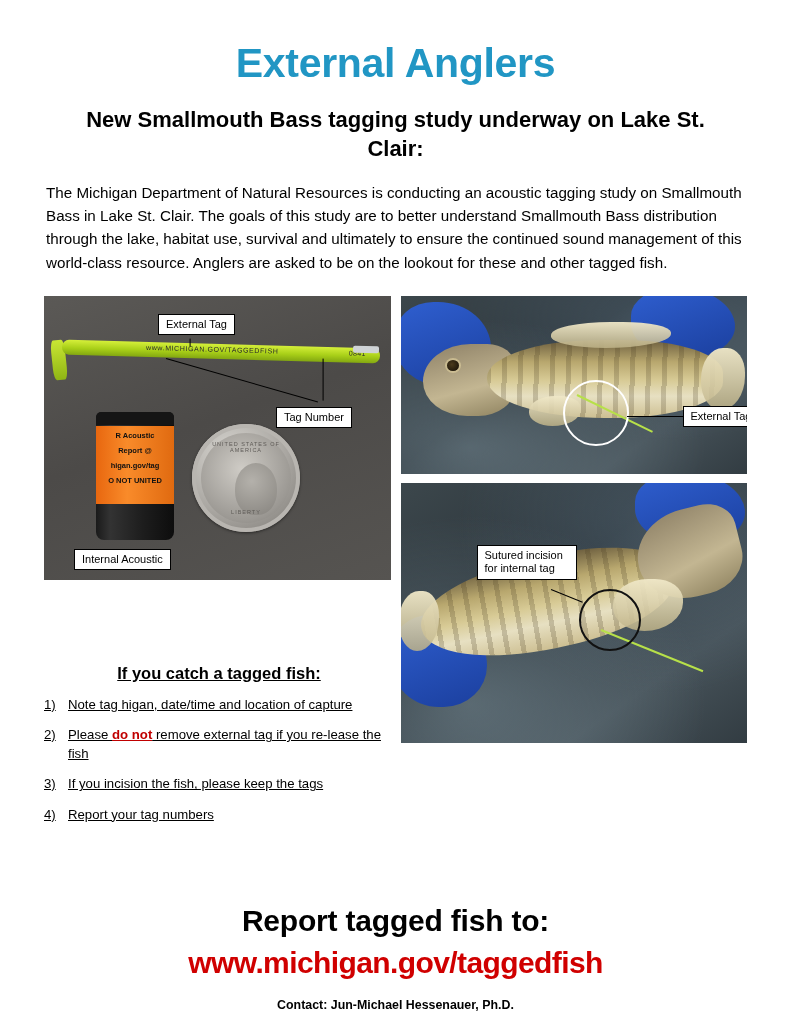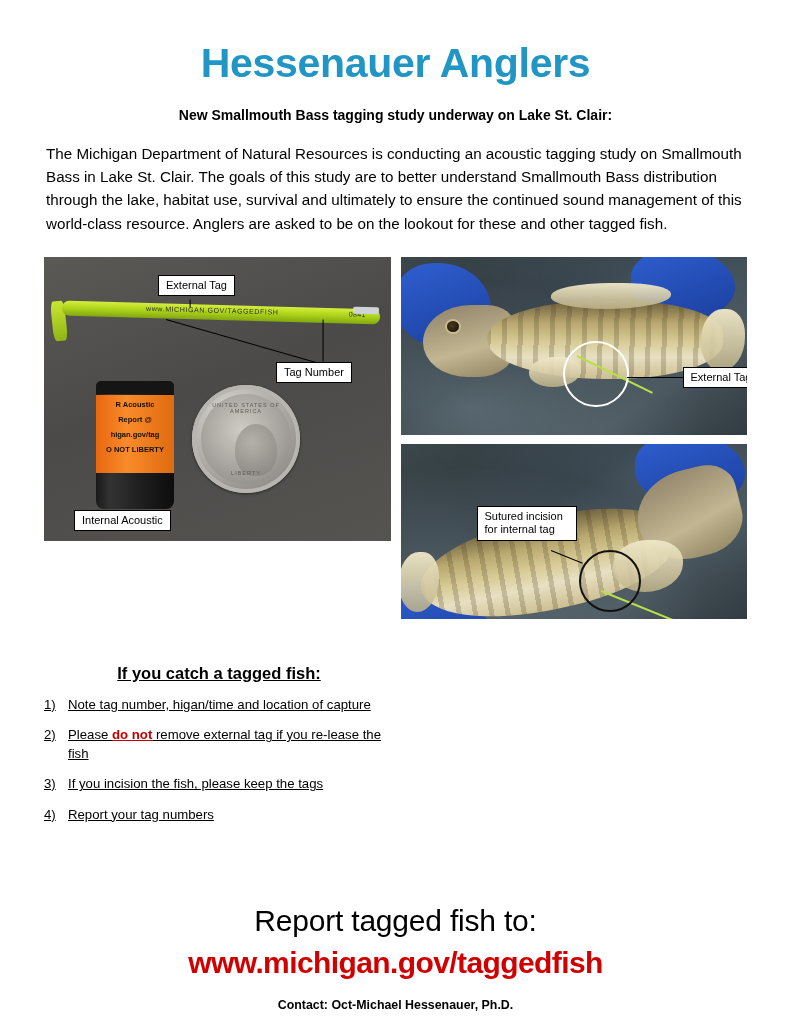--- a/index.html
+++ b/index.html
@@ -25,21 +25,21 @@
     text-align: center;
     color: #2196c4;
     font-size: 41px;
     font-weight: bold;
     letter-spacing: -0.3px;
     margin-top: 42px;
     line-height: 1.05;
   }
   .subtitle {
     text-align: center;
-    font-size: 14px;
+    font-size: 22px;
     font-weight: bold;
     margin-top: 21px;
     line-height: 1.3;
     padding: 0 28px;
   }
 
   
   .intro {
     font-size: 15.2px;
     line-height: 1.52;
@@ -104,21 +104,21 @@
     position: absolute;
     right: 12px; top: 50px;
     width: 26px; height: 7px;
     background: #cfd3d6;
     border-radius: 2px;
     transform: rotate(1.6deg);
   }
 
   .vial {
     position: absolute;
-    left: 52px; top: 124px;
+    left: 52px; top: 116px;
     width: 78px; height: 128px;
     background: linear-gradient(90deg, #1a1a1a 0%, #333 18%, #1d1d1d 60%, #0d0d0d 100%);
     border-radius: 6px 6px 8px 8px;
   }
   .vial-label {
     position: absolute;
     left: 0; top: 14px;
     width: 78px; height: 78px;
     background: linear-gradient(90deg,#e8670f 0%, #f98b2a 40%, #e06a10 100%);
   }
@@ -240,21 +240,21 @@
     border-radius: 50% 40% 55% 45%;
   }
   .tag-green-thin {
     position: absolute;
     height: 2px;
     background: #b7e049;
     transform-origin: left center;
   }
 
   
-  .photo-fish2 { height: 175px; background: #be185d; }
+  .photo-fish2 { height: 260px; background: #be185d; }
 
   
   .instructions {
     position: absolute;
     left: 44px;
     top: 622px;
     width: 350px;
     text-decoration: underline;
   }
   .instr-title {
@@ -275,21 +275,21 @@
   .no-underline-red {
     color: #c00000;
     font-weight: bold;
     text-decoration: underline;
   }
 
   
   .footer { position: absolute; left: 0; right: 0; bottom: 24px; text-align: center; }
   .report-title {
     font-size: 30px;
-    font-weight: normal;
+    font-weight: bold;
     letter-spacing: -0.2px;
   }
   .report-url {
     font-size: 30px;
     font-weight: bold;
     color: #d00000;
     margin-top: 8px;
     letter-spacing: -0.6px;
   }
   .contact {
@@ -297,21 +297,21 @@
     font-weight: bold;
     margin-top: 14px;
     line-height: 1.9;
   }
 </style>
 </head>
 <body>
 
 <div class="page">
 
-  <div class="main-title">Hessenauer Anglers</div>
+  <div class="main-title">External Anglers</div>
 
   <div class="subtitle">New Smallmouth Bass tagging study underway on Lake St. Clair:</div>
 
   <div class="intro">The Michigan Department of Natural Resources is conducting an acoustic tagging study on Smallmouth Bass in Lake St. Clair.  The goals of this study are to better understand Smallmouth Bass distribution through the lake, habitat use, survival and ultimately to ensure the continued sound management of this world-class resource.  Anglers are asked to be on the lookout for these and other tagged fish.</div>
 
   <div class="photos">
 
     <div class="left-col">
       <div class="photo photo-tags">
 
@@ -321,38 +321,38 @@
           <span class="tag-num">0841</span>
         </div>
         <div class="tag-tip"></div>
 
         <div class="vial">
           <div class="vial-cap"></div>
           <div class="vial-label">
             <div class="vl">R Acoustic</div>
             <div class="vl">Report @</div>
             <div class="vl">higan.gov/tag</div>
-            <div class="vl">O NOT LIBERTY</div>
+            <div class="vl">O NOT UNITED</div>
           </div>
         </div>
 
         <div class="coin">
           <div class="coin-inner">
             <div class="coin-txt">UNITED STATES OF AMERICA</div>
             <div class="coin-bust"></div>
             <div class="coin-txt bot">LIBERTY</div>
           </div>
         </div>
 
         <div class="leader" style="left:146px; top:42px; width:8px; transform: rotate(90deg);"></div>
         <div class="leader" style="left:122px; top:62px; width:158px; transform: rotate(16deg);"></div>
         <div class="leader" style="left:279px; top:62px; width:42px; transform: rotate(90deg);"></div>
 
         <div class="callout" style="left:114px; top:18px;">External Tag</div>
-        <div class="callout" style="left:232px; top:105px;">Tag Number</div>
+        <div class="callout" style="left:232px; top:111px;">Tag Number</div>
         <div class="callout" style="left:30px; top:253px;">Internal Acoustic</div>
       </div>
     </div>
 
     <div class="right-col">
 
       <div class="photo photo-fish1">
         <div class="water-bg"></div>
 
         <div class="glove" style="left:-6px; top:6px; width:96px; height:84px;"></div>
@@ -393,39 +393,39 @@
       </div>
 
     </div>
   </div>
 
   <div class="instructions">
     <div class="instr-title">If you catch a tagged fish:</div>
     <ul class="instr-list">
       <li>
         <span class="instr-num">1)</span>
-        <span class="instr-txt">Note tag number, higan/time and location of capture</span>
+        <span class="instr-txt">Note tag higan, date/time and location of capture</span>
       </li>
       <li>
         <span class="instr-num">2)</span>
         <span class="instr-txt"><span>Please </span><span class="no-underline-red">do not</span><span> remove external tag if you re-lease the fish</span></span>
       </li>
       <li>
         <span class="instr-num">3)</span>
         <span class="instr-txt">If you incision the fish, please keep the tags</span>
       </li>
       <li>
         <span class="instr-num">4)</span>
         <span class="instr-txt">Report your tag numbers</span>
       </li>
     </ul>
   </div>
 
   <div class="footer">
     <div class="report-title">Report tagged fish to:</div>
     <div class="report-url">www.michigan.gov/taggedfish</div>
     <div class="contact">
-      <div>Contact: Oct-Michael Hessenauer, Ph.D.</div>
+      <div>Contact: Jun-Michael Hessenauer, Ph.D.</div>
       <div>Email: hessenauerj1@michigan.gov Ph/Txt: 586-242-8844</div>
     </div>
   </div>
 
 </div>
 
 </body></html>

